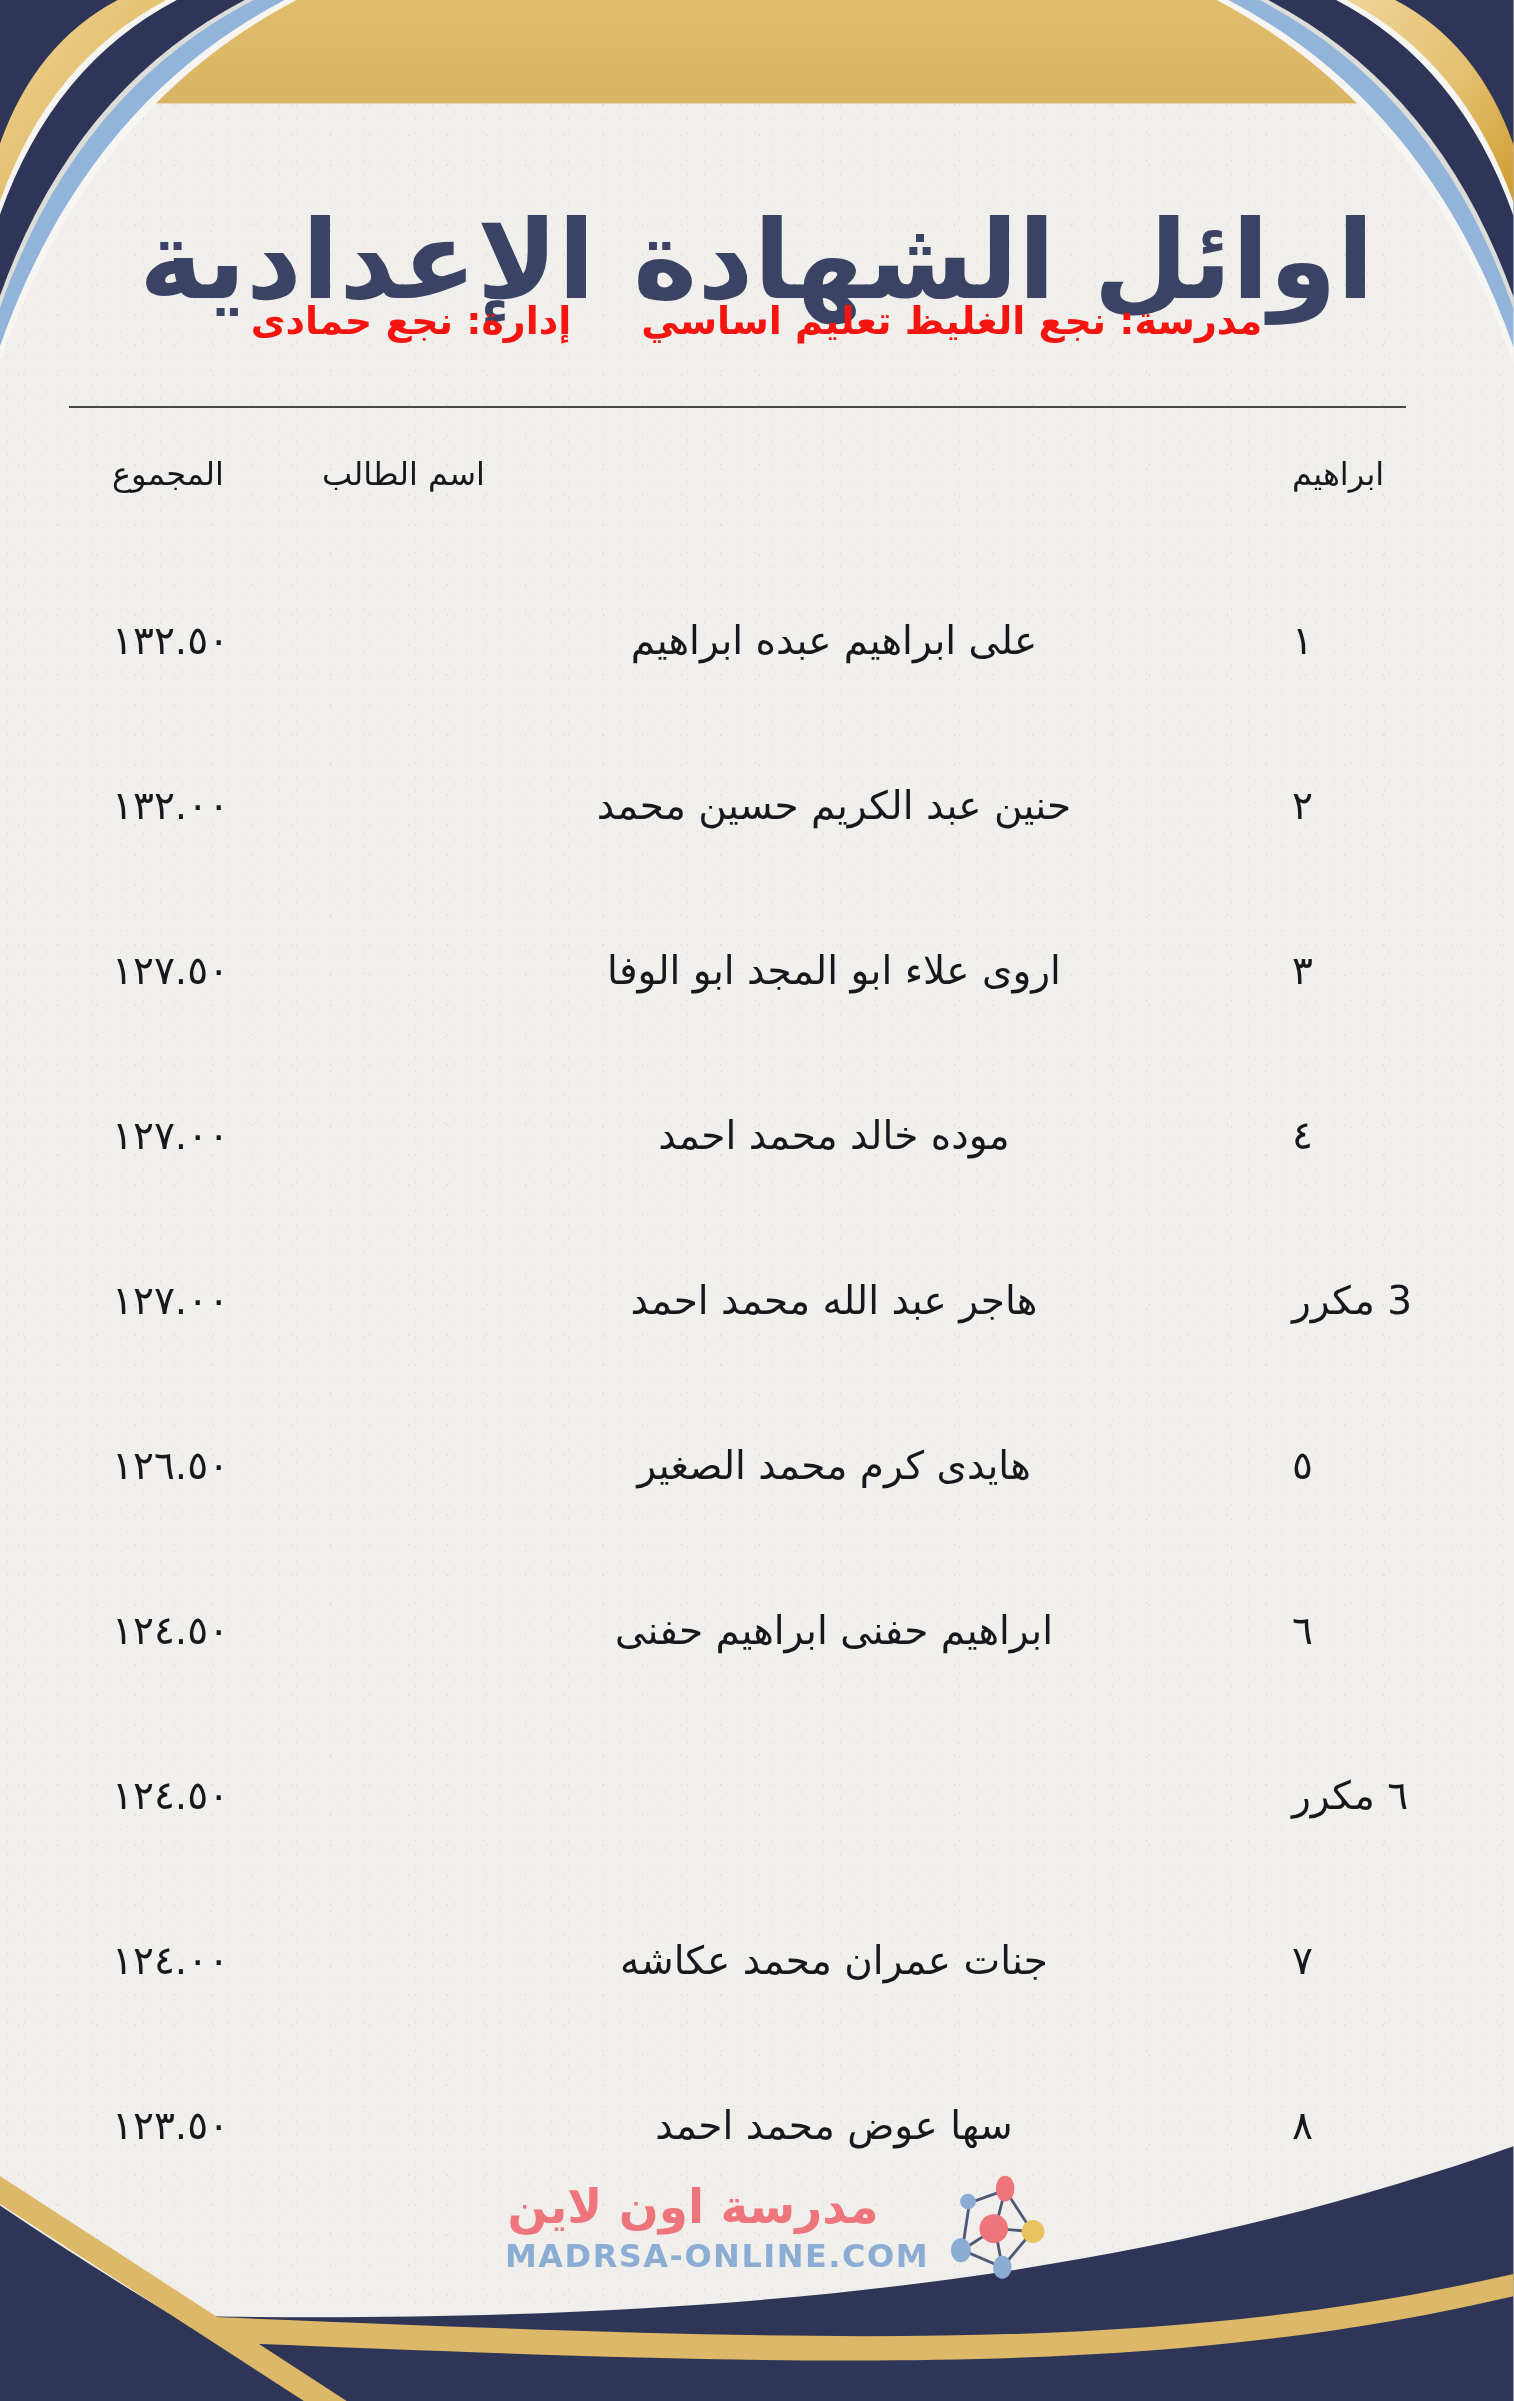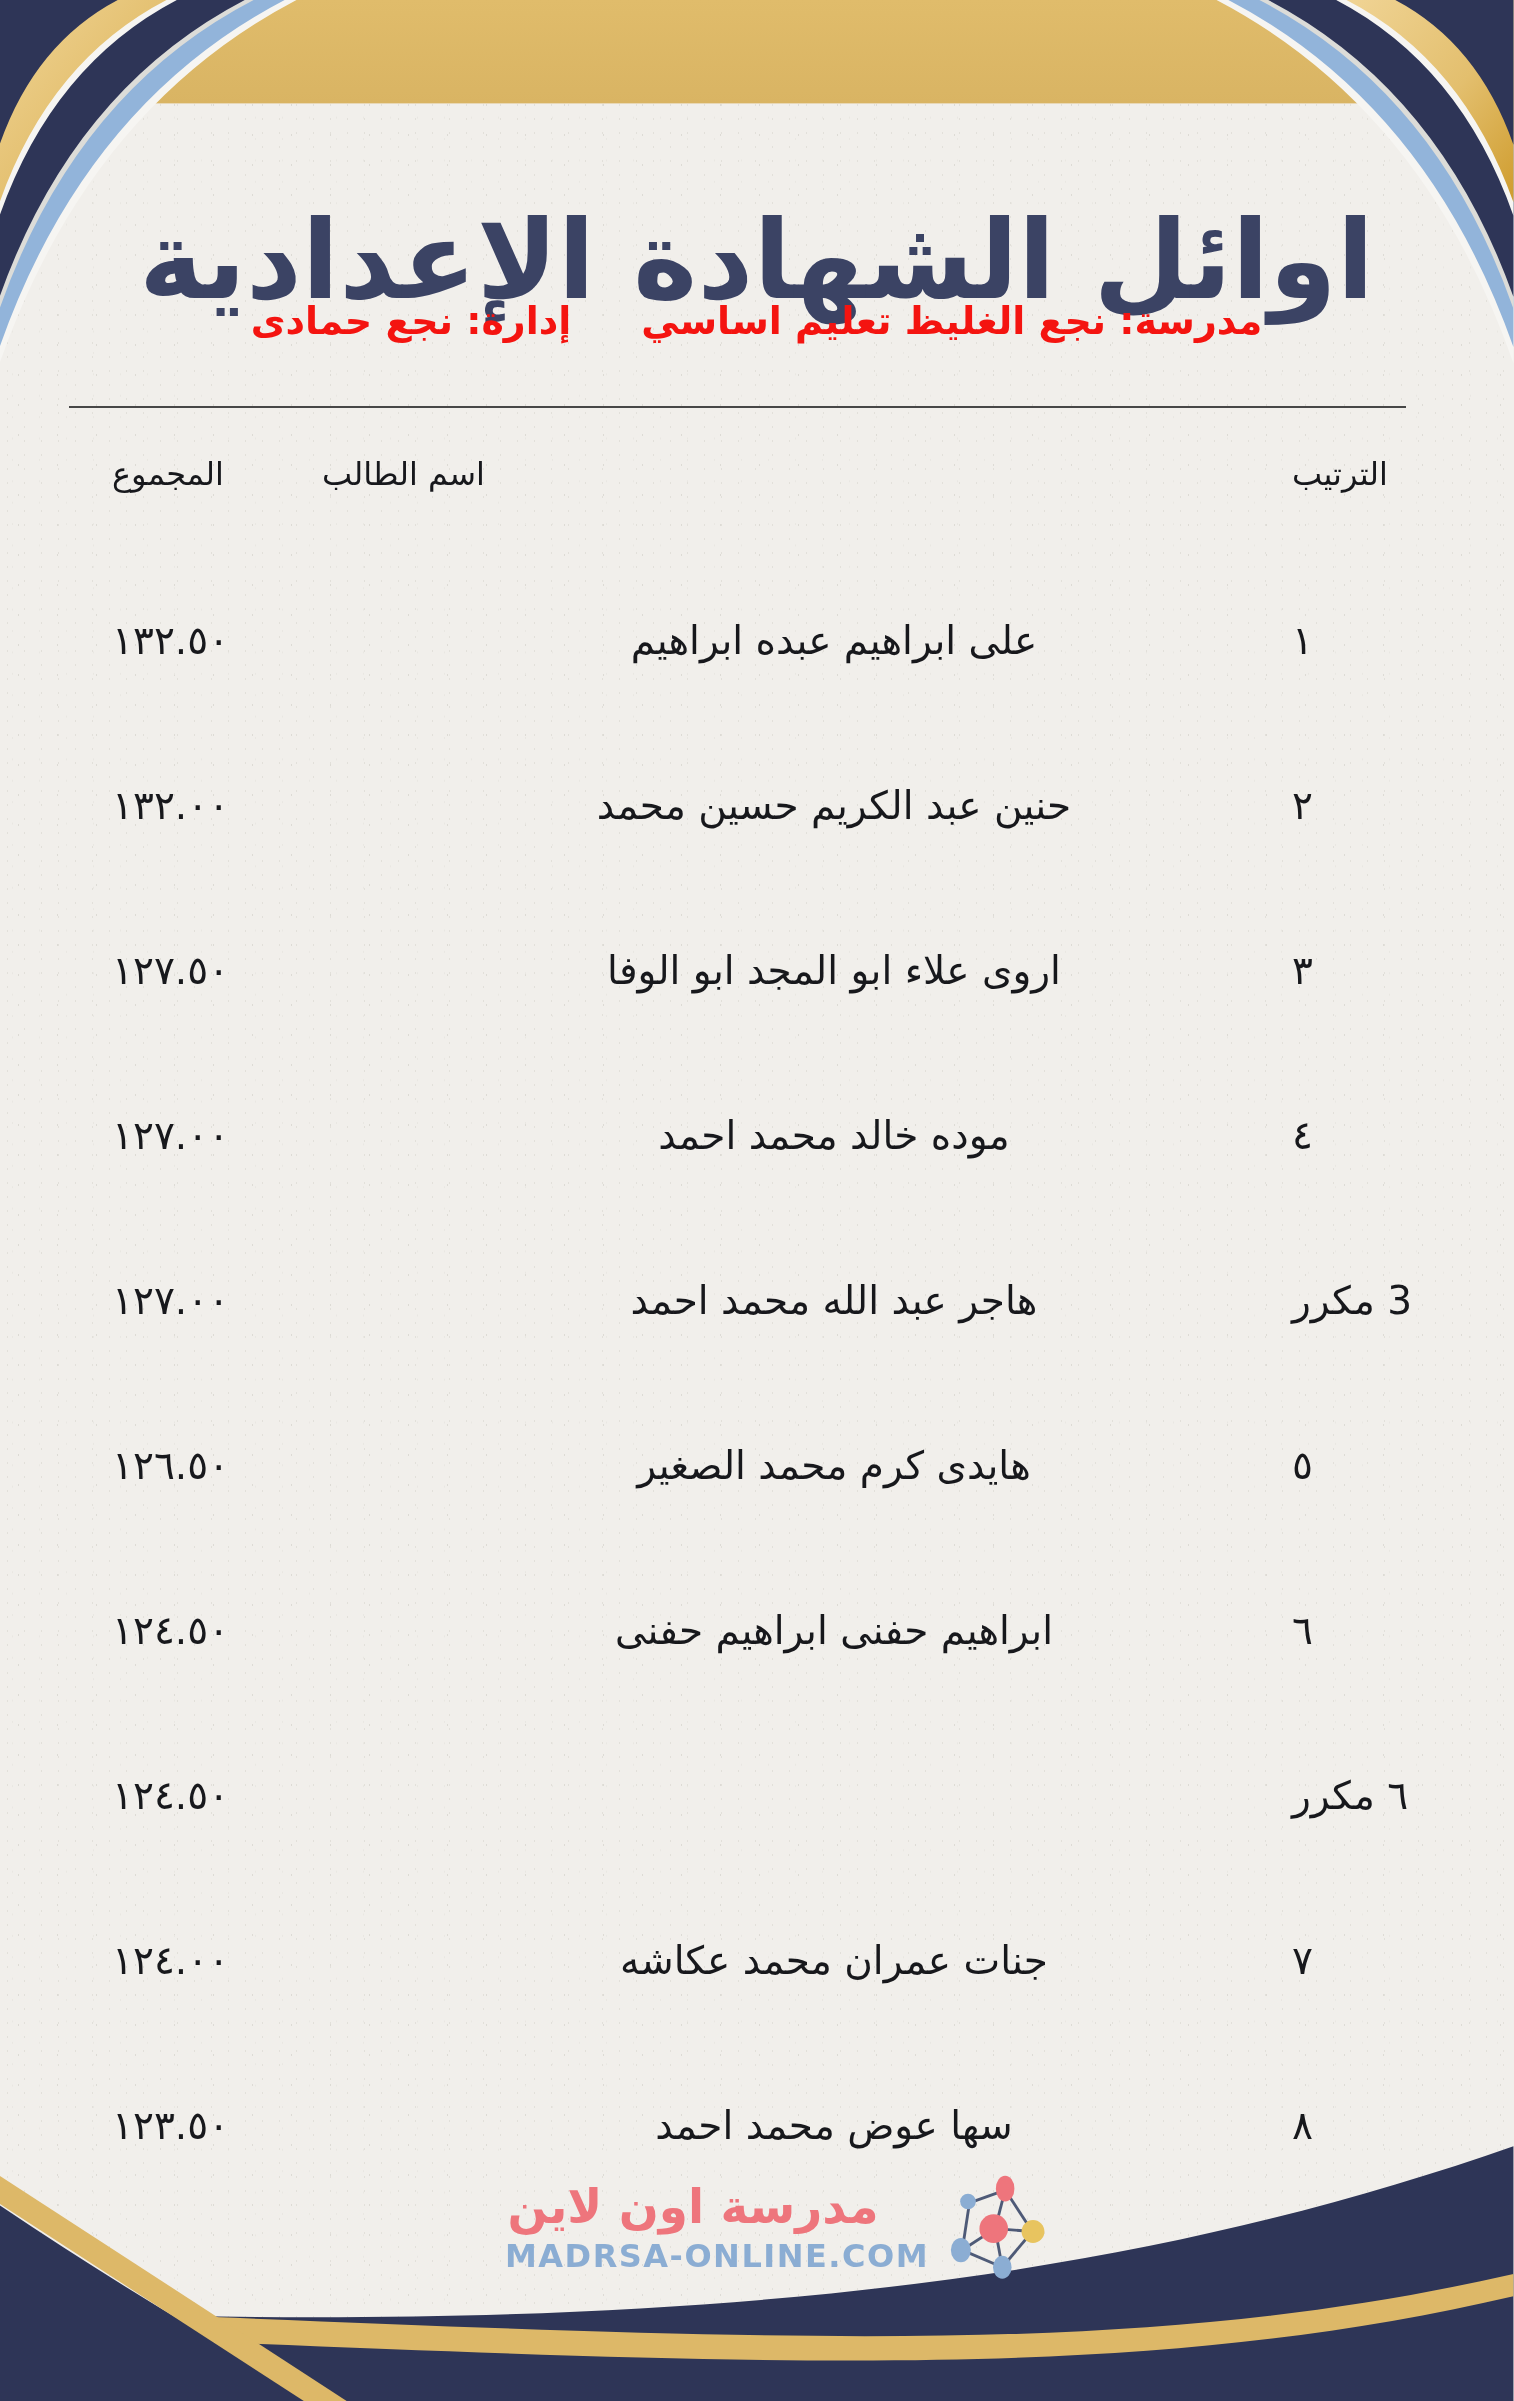--- a/index.html
+++ b/index.html
@@ -111,21 +111,21 @@
 
     <div class="subtitle">
       <span>مدرسة: نجع الغليظ تعليم اساسي</span><span class="gap"></span><span>إدارة: نجع حمادى</span>
     </div>
 
     <div class="divider"></div>
 
     <div class="thead">
       <span class="cell total-c">المجموع</span>
       <span class="cell name-h">اسم الطالب</span>
-      <span class="cell rank-c">الترتيب</span>
+      <span class="cell rank-c">ابراهيم</span>
     </div>
 
     <div class="rows">
   <div class="row">
     <span class="cell total-c">١٣٢.٥٠</span>
     <span class="cell name-c">على ابراهيم عبده ابراهيم</span>
     <span class="cell rank-c">١</span>
   </div>
 
   <div class="row">

